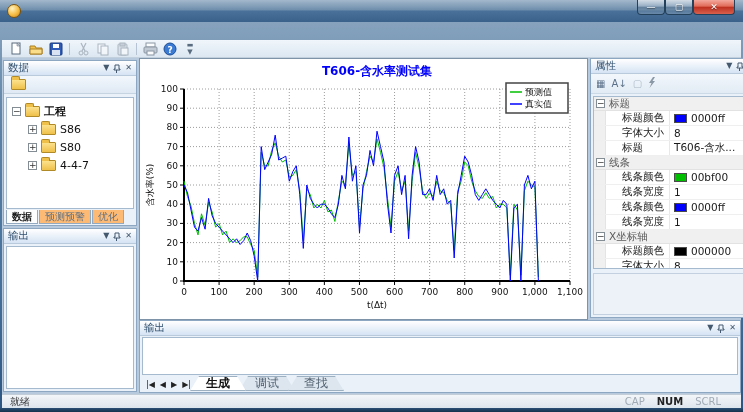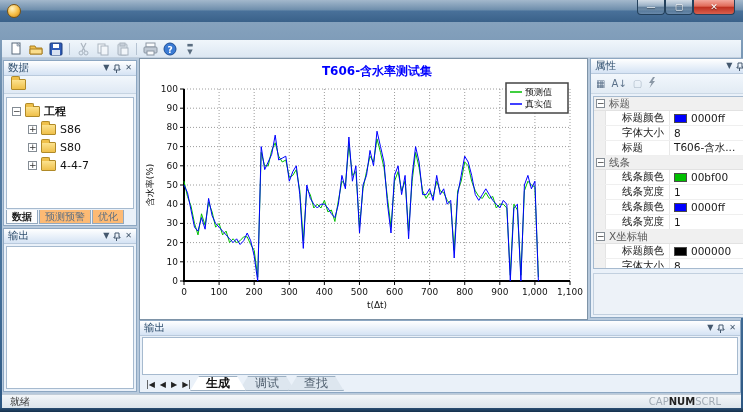--- a/index.html
+++ b/index.html
@@ -110,21 +110,21 @@
   .bo-nav span{cursor:default;}
   .vs-tab{height:15px;display:flex;align-items:center;padding:0 16px;font-size:12px;color:#4e5e6e;
     background:#dde6ef;clip-path:polygon(9px 0,calc(100% - 9px) 0,100% 100%,0 100%);
     box-shadow:inset 0 0 0 1px #9db0c2;margin-left:-7px;}
   .vs-tab.active{background:#ffffff;color:#111;font-weight:bold;z-index:2;}
 
   
   .statusbar{position:absolute;left:2px;top:394px;width:739px;height:14px;display:flex;align-items:center;
     padding:0 8px;background:linear-gradient(#f3f6f9,#dde5ec);border-top:1px solid #c2cdd8;
     font-size:10px;color:#333;}
-  .sb-right{margin-left:auto;display:flex;margin-right:12px;}
+  .sb-right{margin-left:auto;display:flex;gap:12px;margin-right:12px;}
   .sb-ind{color:#a0aab4;}
   .sb-ind.on{color:#222;font-weight:bold;}
 </style>
 </head>
 <body>
 
 <div class="window">
 
   <div class="titlebar">
     <div class="app-icon"></div>

